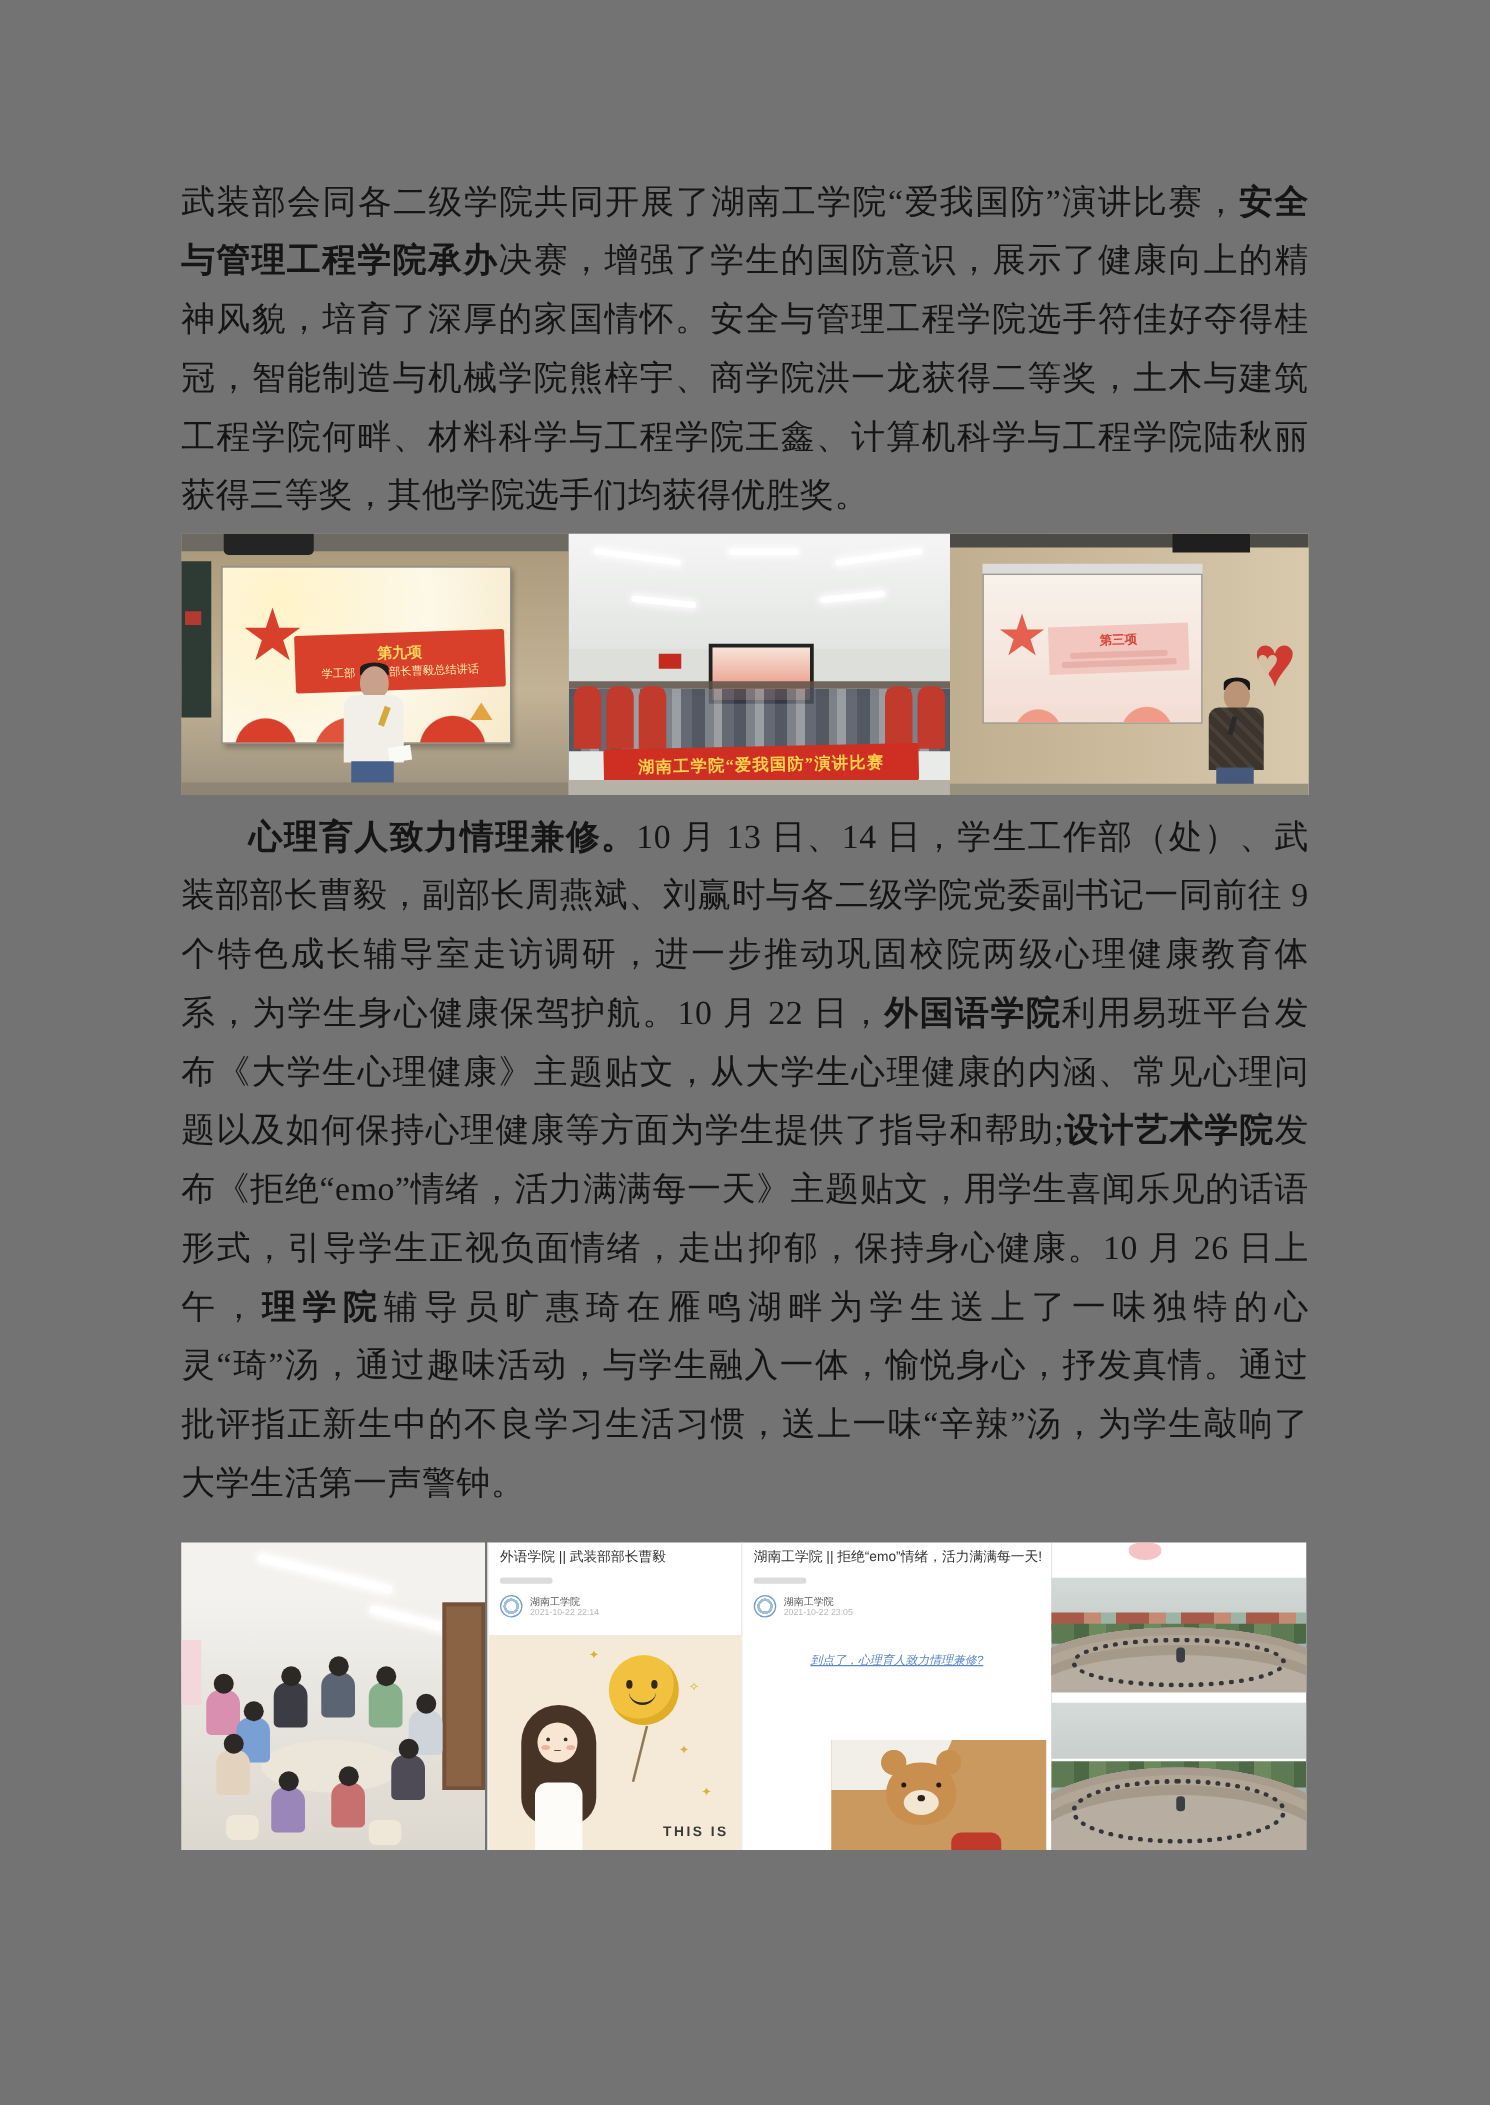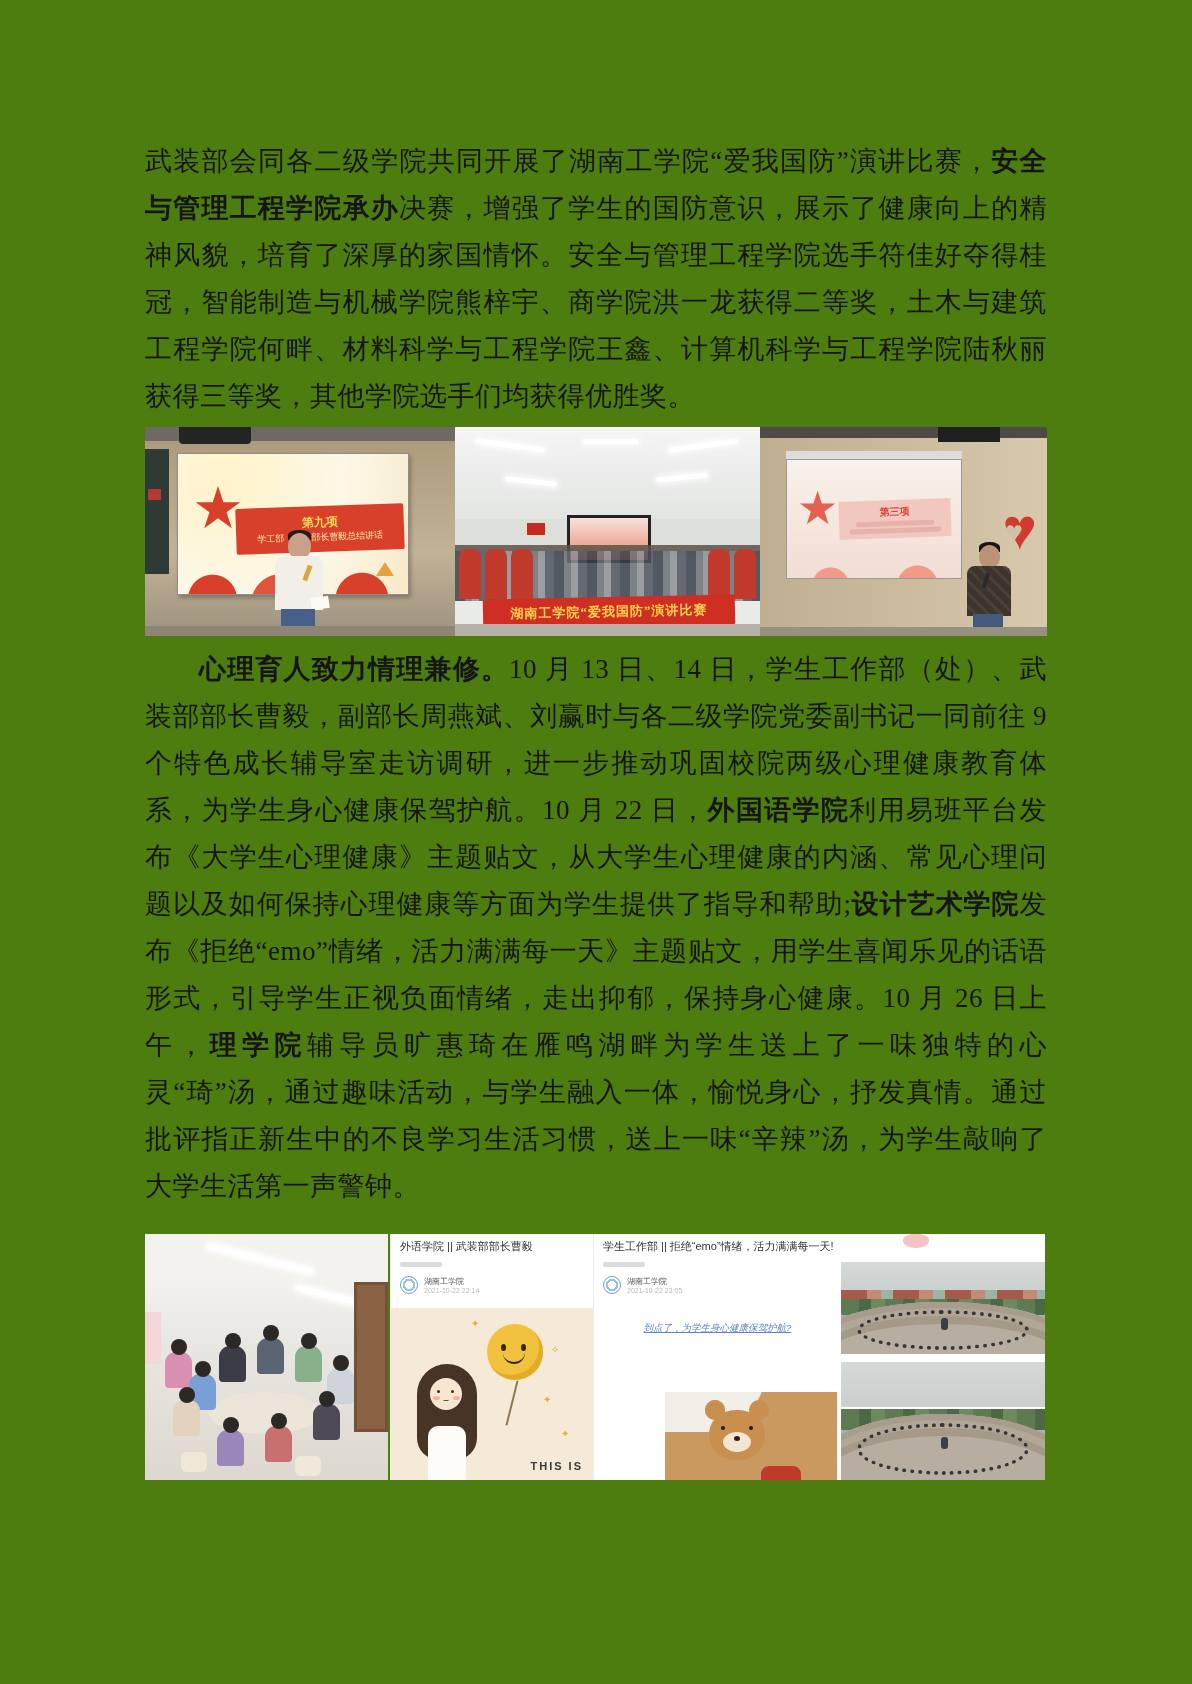--- a/index.html
+++ b/index.html
@@ -1,19 +1,19 @@
 <!DOCTYPE html>
 <html><head>
 <meta charset="utf-8">
 <style>
   * { margin:0; padding:0; box-sizing:border-box; }
   html,body { background:#ffffff; }
   .page {
     position:relative; width:1192px; height:1684px; margin:0 auto;
-    background:#4d7c0f; overflow:hidden;
+    background:#737373; overflow:hidden;
     font-family:"Liberation Serif", serif; color:#1a1a1a;
   }
   .content { position:absolute; left:145px; top:138px; width:902px; }
   .para {
     font-size:27px; line-height:47px; text-align:justify;
     letter-spacing:0.5px; color:#151515;
   }
   .para.indent { text-indent:2em; }
   .b { font-weight:bold; }
   
@@ -304,26 +304,26 @@
           <div class="bodyG"></div>
           <div class="sp" style="top:10px;left:80px;">✦</div>
           <div class="sp" style="top:36px;left:160px;">✧</div>
           <div class="sp" style="top:86px;left:152px;">✦</div>
           <div class="sp" style="top:120px;left:170px;">✦</div>
           <div class="thisis">THIS IS</div>
         </div>
       </div>
 
       <div class="photo post pF">
-        <div class="ptitle">学生工作部 || 拒绝“emo”情绪，活力满满每一天!</div>
+        <div class="ptitle">湖南工学院 || 拒绝“emo”情绪，活力满满每一天!</div>
         <div class="sub"></div>
         <div class="av"></div>
         <div class="acct">湖南工学院</div>
         <div class="pdate">2021-10-22 23:05</div>
-        <div class="link">到点了，为学生身心健康保驾护航?</div>
+        <div class="link">到点了，心理育人致力情理兼修?</div>
         <div class="teddy">
           <div class="pillow"></div>
           <div class="earL"></div>
           <div class="earR"></div>
           <div class="tHead"></div>
           <div class="tEyeL"></div>
           <div class="tEyeR"></div>
           <div class="muzzle"></div>
           <div class="nose"></div>
           <div class="redbit"></div>

